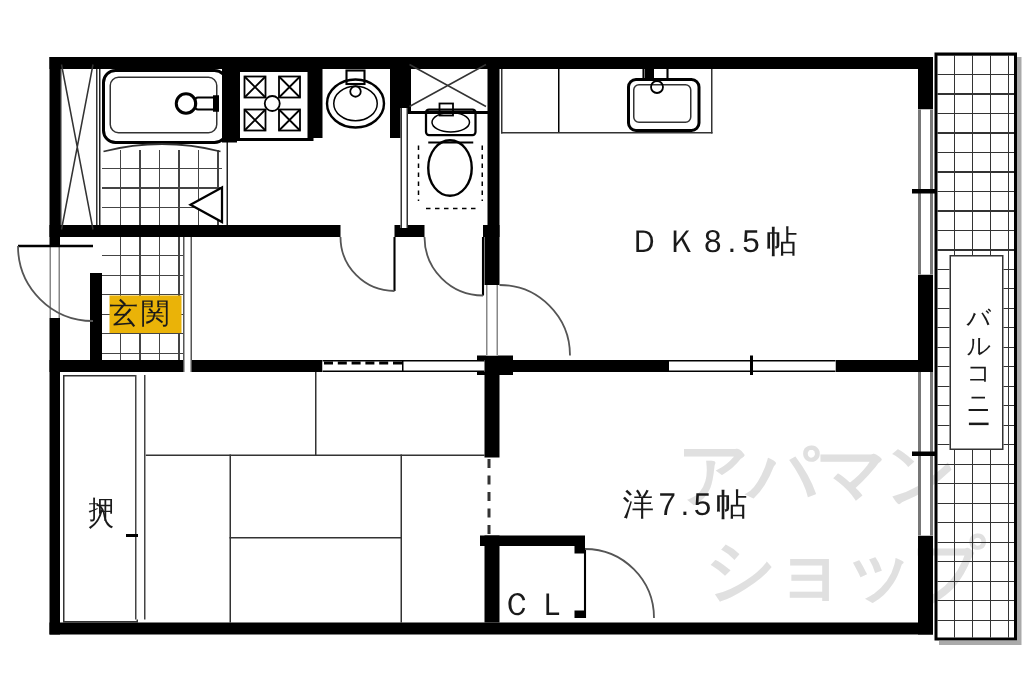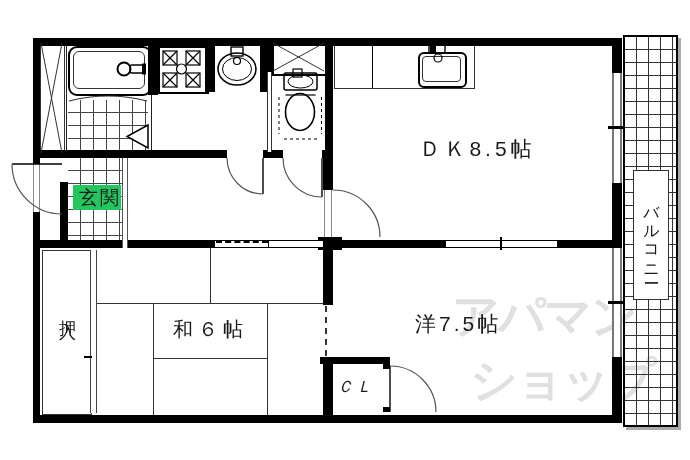--- a/index.html
+++ b/index.html
@@ -3,21 +3,21 @@
 <meta charset="utf-8">
 <style>
   html,body{margin:0;padding:0;background:#fff;}
   .plan{position:relative;width:690px;height:460px;background:#fff;overflow:hidden;
         font-family:"Liberation Sans","DejaVu Sans",sans-serif;}
   .w{position:absolute;background:#000;z-index:3;}
   .thin{position:absolute;background:#fff;z-index:3;}
   .tiles{position:absolute;z-index:2;
      background-image:repeating-linear-gradient(to right,transparent 0 12px,#444 12px 13px),
                       repeating-linear-gradient(to bottom,transparent 0 12px,#444 12px 13px);}
-  .label{position:absolute;color:#1a1a1a;white-space:nowrap;z-index:5;}
+  .label{position:absolute;color:#1a1a1a;white-space:nowrap;z-index:5;margin-top:12px;}
   .vtext{writing-mode:vertical-rl;text-orientation:upright;}
   .wm{position:absolute;color:#e0e0e0;font-weight:bold;font-size:47px;letter-spacing:-2px;z-index:1;}
   svg.overlay{position:absolute;left:0;top:0;z-index:4;pointer-events:none;}
   .doorjamb{position:absolute;background:#fff;border-left:1px solid #888;border-right:1px solid #888;z-index:3;}
   .window{position:absolute;background:#fff;border-left:2px solid #777;border-right:2px solid #777;z-index:3;}
   .slide{position:absolute;background:#fff;border-top:1px solid #000;border-bottom:1px solid #000;z-index:3;}
 </style>
 </head>
 <body>
 
@@ -171,19 +171,18 @@
       <path d="M333 190 A47 47 0 0 1 380 237" stroke="#555" stroke-width="1.2"></path>
     </g>
 
     <g fill="none">
       <path d="M390 366 V412" stroke="#000" stroke-width="1.4"></path>
       <path d="M390 366 A46 46 0 0 1 436 412" stroke="#555" stroke-width="1.2"></path>
     </g>
   </svg>
 
   <div class="label" style="left:400px;top:135px;width:155px;text-align:center;font-size:21px;letter-spacing:4px;">ＤＫ8.5帖</div>
-  <div class="label" style="left:158px;top:316px;width:105px;text-align:center;font-size:20px;letter-spacing:5px;">和６帖</div>
   <div class="label" style="left:415px;top:310px;width:130px;text-align:left;font-size:21px;letter-spacing:3px;">洋7.5帖</div>
-  <div class="label" style="left:73px;top:185px;width:48px;height:25px;background:#22c55e;text-align:right;font-size:19px;line-height:25px;letter-spacing:2px;">玄関</div>
+  <div class="label" style="left:73px;top:185px;width:48px;height:25px;background:#eab308;text-align:left;font-size:19px;line-height:25px;letter-spacing:2px;">玄関</div>
   <div class="label vtext" style="left:56px;top:306px;font-size:17px;letter-spacing:3px;">押入</div>
-  <div class="label" style="left:334px;top:377px;width:44px;text-align:center;font-size:16px;letter-spacing:3px;font-style:italic;">ＣＬ</div>
+  <div class="label" style="left:334px;top:377px;width:44px;text-align:center;font-size:21px;letter-spacing:3px;">ＣＬ</div>
 
 </div>
 
 </body></html>

